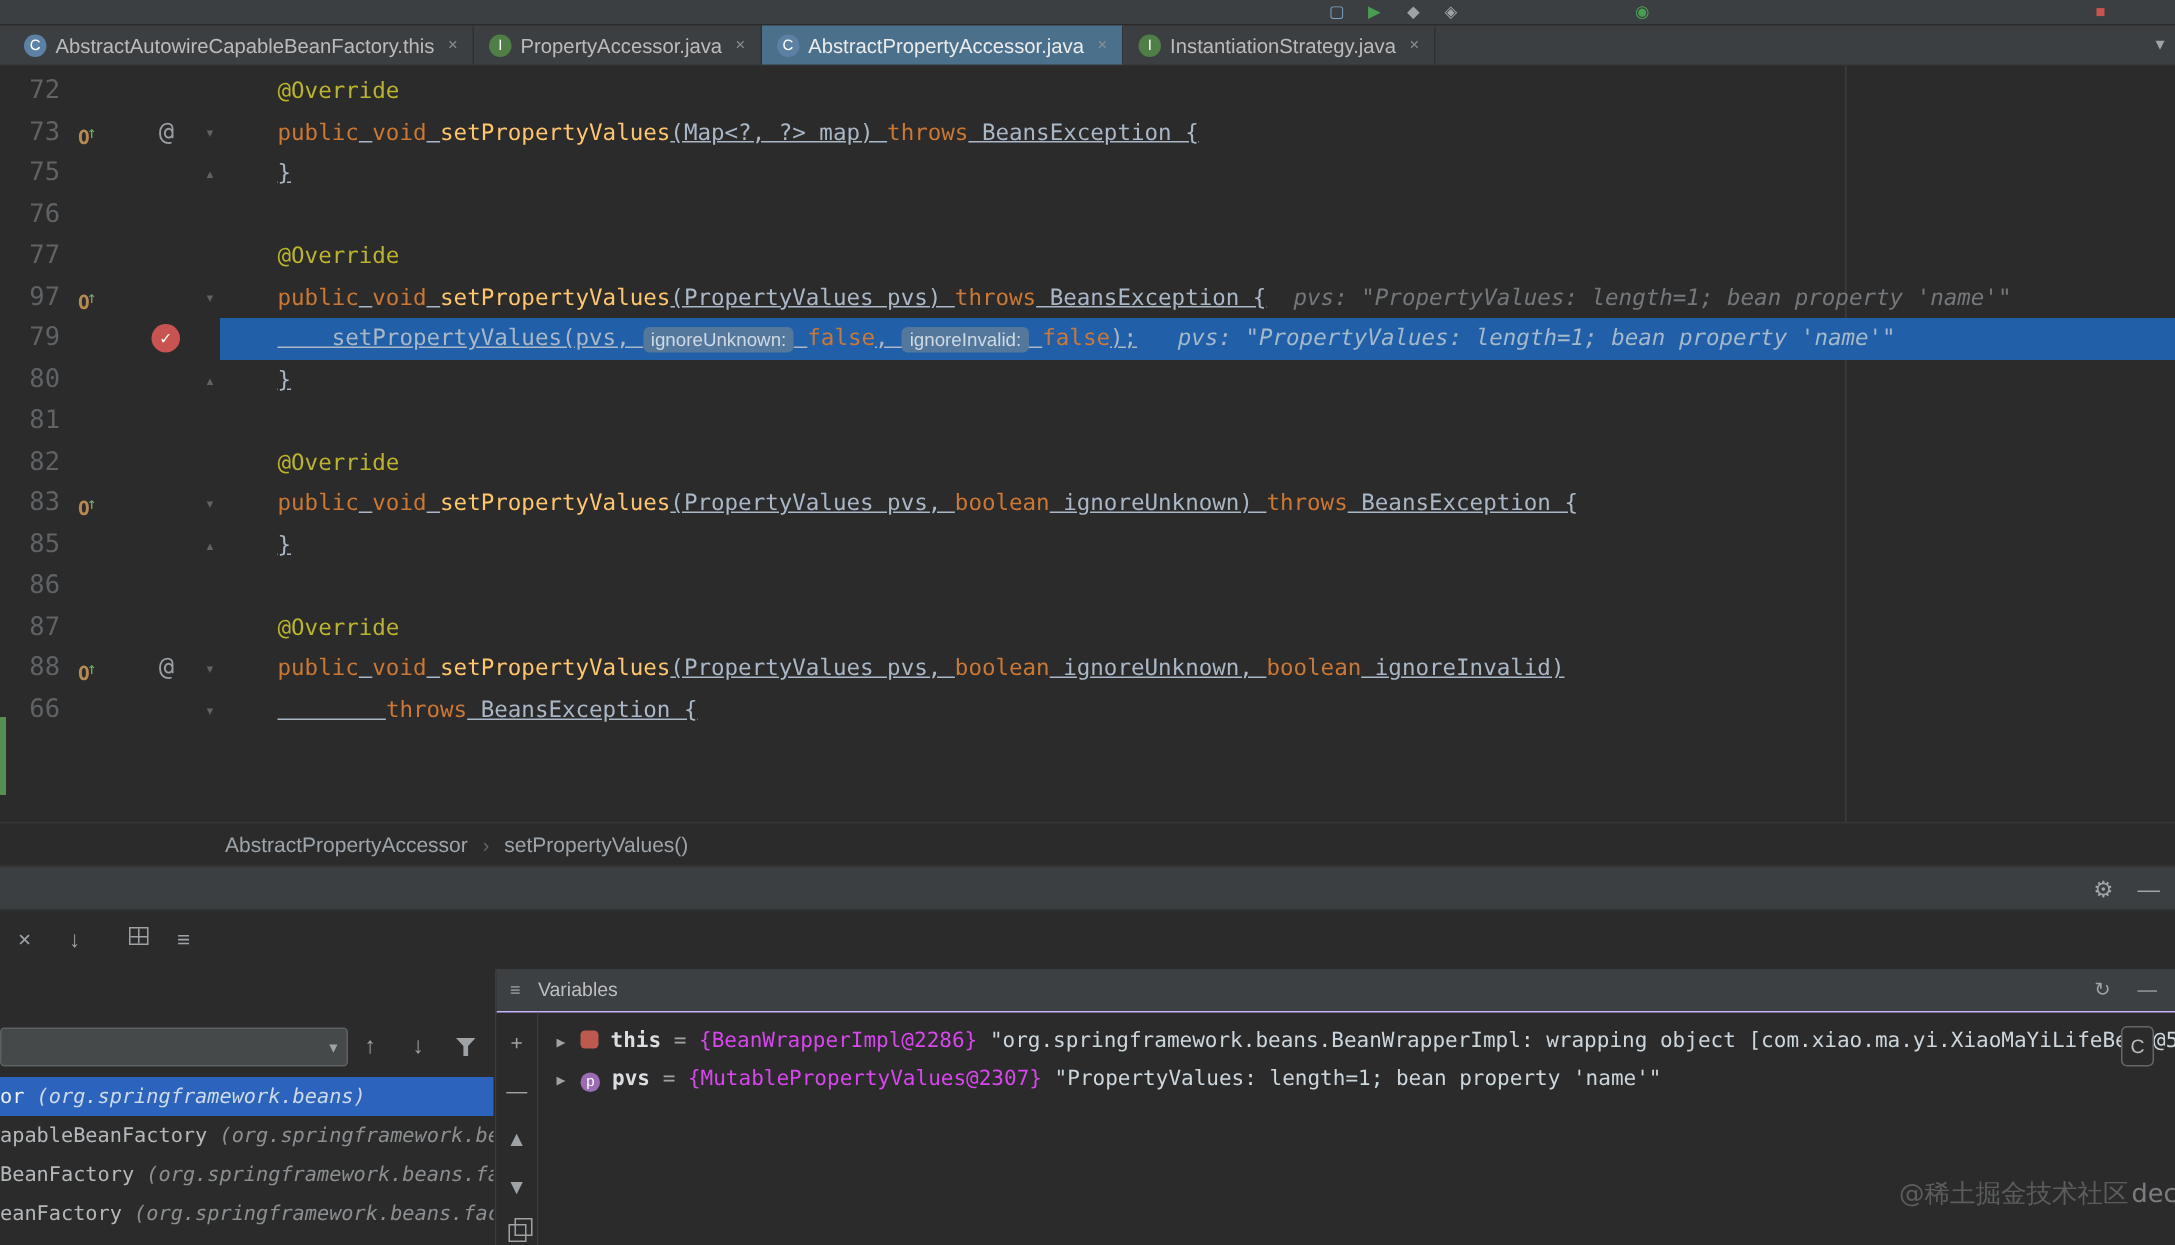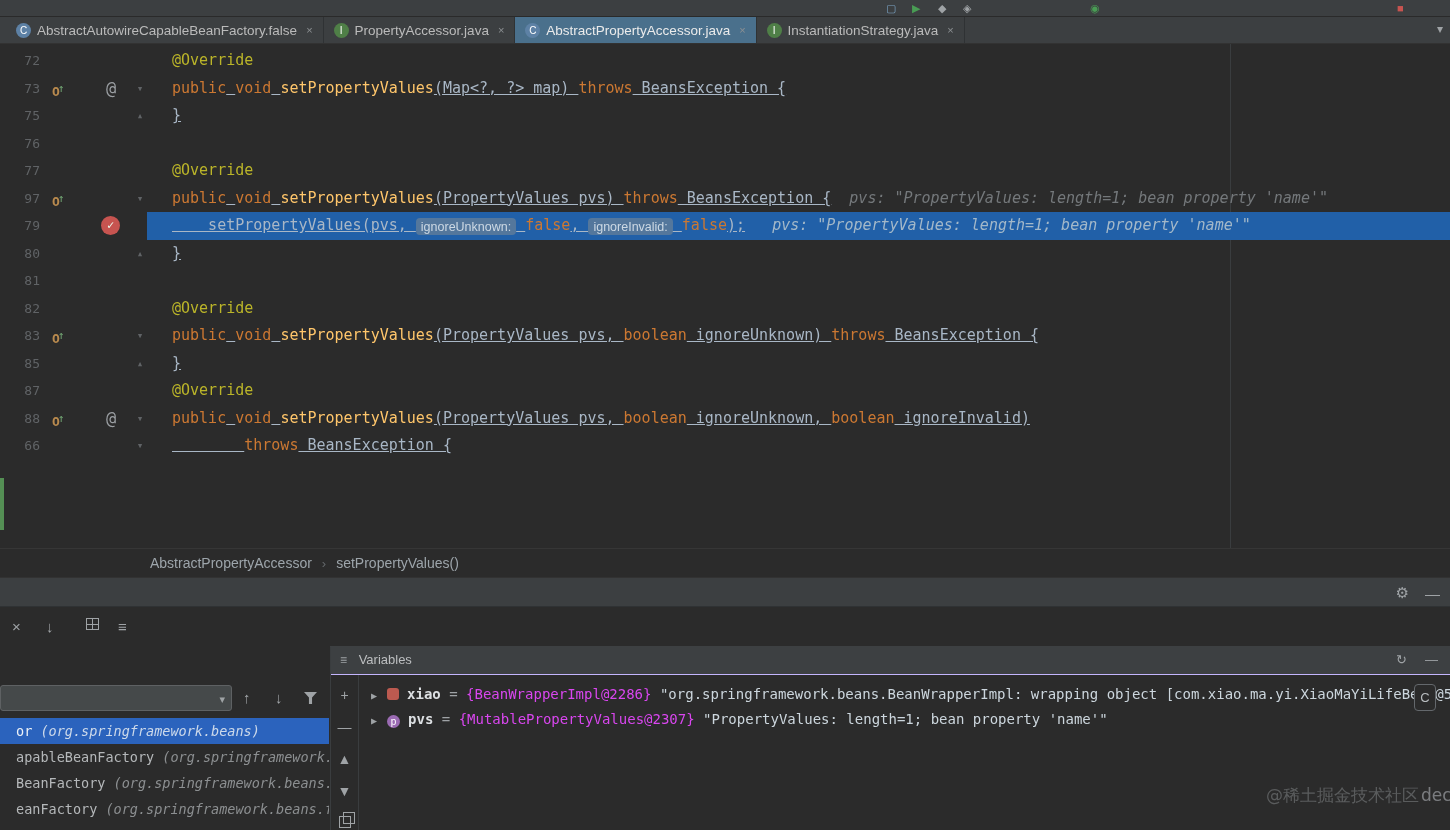--- a/index.html
+++ b/index.html
@@ -24,29 +24,29 @@
   .tab-ovf{position:absolute;right:7px;top:22px;color:#9fa3a6;font-size:12px;}
 
   
   .editor{position:absolute;top:44px;left:0;width:100%;height:504px;background:#2b2b2b;
           font-family:"DejaVu Sans Mono",monospace;}
   .mguide{position:absolute;left:1230px;top:0;bottom:0;width:1px;background:#3a3d3f;}
   .vcsbar{position:absolute;left:0;top:434px;width:4px;height:52px;background:#548f54;}
   .lines{position:absolute;top:3px;left:0;right:0;}
   .cl{position:relative;height:27.5px;}
   .cl.sel{background:linear-gradient(90deg,rgba(0,0,0,0) 0px,rgba(0,0,0,0) 147px,#2160a8 147px);}
-  .gnum{position:absolute;left:0;top:0;width:40px;text-align:right;color:#606366;font-size:13px;line-height:27.5px;}
+  .gnum{position:absolute;left:0;top:0;width:40px;text-align:right;color:#606366;font-size:17px;line-height:27.5px;}
   .g-ovr{position:absolute;left:52px;top:0;line-height:27.5px;}
   .ovr-o{color:#b98a4e;font-weight:bold;font-size:13px;}
   .ovr-a{color:#73a874;font-size:11px;vertical-align:4px;margin-left:-2px;}
   .g-at{position:absolute;left:98px;top:0;width:26px;text-align:center;color:#9b9fa3;font-size:17px;line-height:27.5px;}
   .g-bp{position:absolute;left:101px;top:4px;width:19px;height:19px;border-radius:50%;background:#c75450;
         color:#eefaee;font-size:12px;line-height:19px;text-align:center;}
   .g-fold{position:absolute;left:132px;top:0;width:16px;text-align:center;color:#606366;font-size:11px;line-height:27.5px;}
-  .code{position:absolute;left:172px;top:0;line-height:27.5px;white-space:pre;font-size:15px;color:#a9b7c6;}
+  .code{position:absolute;left:185px;top:0;line-height:27.5px;white-space:pre;font-size:15px;color:#a9b7c6;}
   .kw{color:#cc7832;} .ann{color:#bbb529;} .mth{color:#ffc66b;} .pln{color:#a9b7c6;text-decoration:underline;}
   .hint{background:#4b4e50;color:#9a9da0;border-radius:4px;padding:1.5px 5px;
         font-family:"Liberation Sans",sans-serif;font-size:12.5px;}
   .sel .hint{background:#54779c;color:#cdd9e4;}
   .dbgv{color:#74787b;font-style:italic;}
   .sel .dbgv{color:#a3b8c9;}
 
   
   .crumbs{position:absolute;top:548px;left:0;width:100%;height:28px;background:#2b2b2b;border-top:1px solid #363636;
           font-size:14px;color:#9da5ab;line-height:28px;padding-left:150px;box-sizing:border-box;}
@@ -74,21 +74,21 @@
   .vh-list{margin:0 8px 0 10px;color:#9fa3a6;font-size:12px;}
   .vh-icons{position:absolute;right:12px;top:0;height:28px;display:flex;gap:18px;align-items:center;color:#9fa3a6;font-size:13px;}
 
   
   .framespanel{position:absolute;top:647px;left:0;width:330px;bottom:0;background:#2b2b2b;border-right:1px solid #3a3d3f;}
   .thread-dd{position:absolute;top:38px;left:0;width:232px;height:26px;background:#45494a;
              border:1px solid #5e6163;border-radius:3px;box-sizing:border-box;}
   .dd-arrow{position:absolute;right:6px;top:1px;line-height:24px;color:#9fa3a6;font-size:11px;}
   .fp-icon{position:absolute;top:42px;color:#9fa3a6;font-size:15px;}
   .frames{position:absolute;top:71px;left:0;right:1px;}
-  .frow{height:26px;line-height:26px;padding-left:16px;font-size:13.5px;color:#b5b8ba;
+  .frow{height:26px;line-height:26px;padding-left:0;font-size:13.5px;color:#b5b8ba;
         font-family:"DejaVu Sans Mono",monospace;white-space:nowrap;overflow:hidden;}
   .frow .pkg{font-style:italic;color:#8c8f91;}
   .frow.sel{background:#2b63bd;color:#edf2f7;}
   .frow.sel .pkg{color:#ccd9ea;}
 
   
   .vstrip{position:absolute;top:675px;left:331px;width:27px;bottom:0;background:#2b2b2b;border-right:1px solid #3a3d3f;}
   .vsicon{position:absolute;left:0;width:27px;text-align:center;color:#9fa3a6;font-size:14px;}
 
   
@@ -120,21 +120,21 @@
       <span class="tbicon" style="left: 912px; color: rgb(73, 156, 84);">▶</span>
       <span class="tbicon" style="left: 938px; color: rgb(159, 163, 166);">◆</span>
       <span class="tbicon" style="left: 963px; color: rgb(159, 163, 166);">◈</span>
       <span class="tbicon" style="left: 1090px; color: rgb(73, 156, 84);">◉</span>
       <span class="tbicon" style="left: 1397px; color: rgb(199, 84, 80);">■</span>
     </div>
 
   <div class="tabbar">
       <div class="tab">
         <span class="ticon class">C</span>
-        <span class="tlabel">AbstractAutowireCapableBeanFactory.false</span>
+        <span class="tlabel">AbstractAutowireCapableBeanFactory.this</span>
         <span class="tclose">×</span>
       </div>
       <div class="tab">
         <span class="ticon interface">I</span>
         <span class="tlabel">PropertyAccessor.java</span>
         <span class="tclose">×</span>
       </div>
       <div class="tab active">
         <span class="ticon class">C</span>
         <span class="tlabel">AbstractPropertyAccessor.java</span>
@@ -203,20 +203,24 @@
         <div class="cl">
           <span class="gnum">83</span>
           <span class="g-ovr"><span class="ovr-o">O</span><span class="ovr-a">↑</span></span>
           <span class="g-fold">▾</span>
           <span class="code"><span class="kw">public</span><span class="pln"> </span><span class="kw">void</span><span class="pln"> </span><span class="mth">setPropertyValues</span><span class="pln">(PropertyValues pvs, </span><span class="kw">boolean</span><span class="pln"> ignoreUnknown) </span><span class="kw">throws</span><span class="pln"> BeansException {</span></span>
         </div>
         <div class="cl">
           <span class="gnum">85</span>
           <span class="g-fold">▴</span>
           <span class="code"><span class="pln">}</span></span>
+        </div>
+        <div class="cl">
+          <span class="gnum">86</span>
+          <span class="code"></span>
         </div>
         <div class="cl">
           <span class="gnum">87</span>
           <span class="code"><span class="ann">@Override</span></span>
         </div>
         <div class="cl">
           <span class="gnum">88</span>
           <span class="g-ovr"><span class="ovr-o">O</span><span class="ovr-a">↑</span></span>
           <span class="g-at">@</span>
           <span class="g-fold">▾</span>
@@ -274,21 +278,21 @@
       <div class="vsicon" style="top: 12px;">+</div>
       <div class="vsicon" style="top: 44px;">—</div>
       <div class="vsicon" style="top: 76px;">▲</div>
       <div class="vsicon" style="top: 108px;">▼</div>
       <div class="vsicon" style="top: 138px;">
         <div class="icon-copy"></div>
       </div>
     </div>
 
   <div class="varbody">
-      <div class="vrow"><span class="vex">▶</span><span class="vicon-this"></span><span class="vname">xiao</span><span class="veq"> = </span><span class="vref">{BeanWrapperImpl@2286} </span><span class="vval">"org.springframework.beans.BeanWrapperImpl: wrapping object [com.xiao.ma.yi.XiaoMaYiLifeBean@5df</span></div>
+      <div class="vrow"><span class="vex">▶</span><span class="vicon-this"></span><span class="vname">this</span><span class="veq"> = </span><span class="vref">{BeanWrapperImpl@2286} </span><span class="vval">"org.springframework.beans.BeanWrapperImpl: wrapping object [com.xiao.ma.yi.XiaoMaYiLifeBean@5df</span></div>
       <div class="vrow"><span class="vex">▶</span><span class="vicon-p">p</span><span class="vname">pvs</span><span class="veq"> = </span><span class="vref">{MutablePropertyValues@2307} </span><span class="vval">"PropertyValues: length=1; bean property 'name'"</span></div>
     </div>
 
   <div class="cbutton">C</div>
 
   <div class="watermark">
     <span>@稀土掘金技术社区</span><span class="wm2">dec</span>
   </div>
 
 </div>

